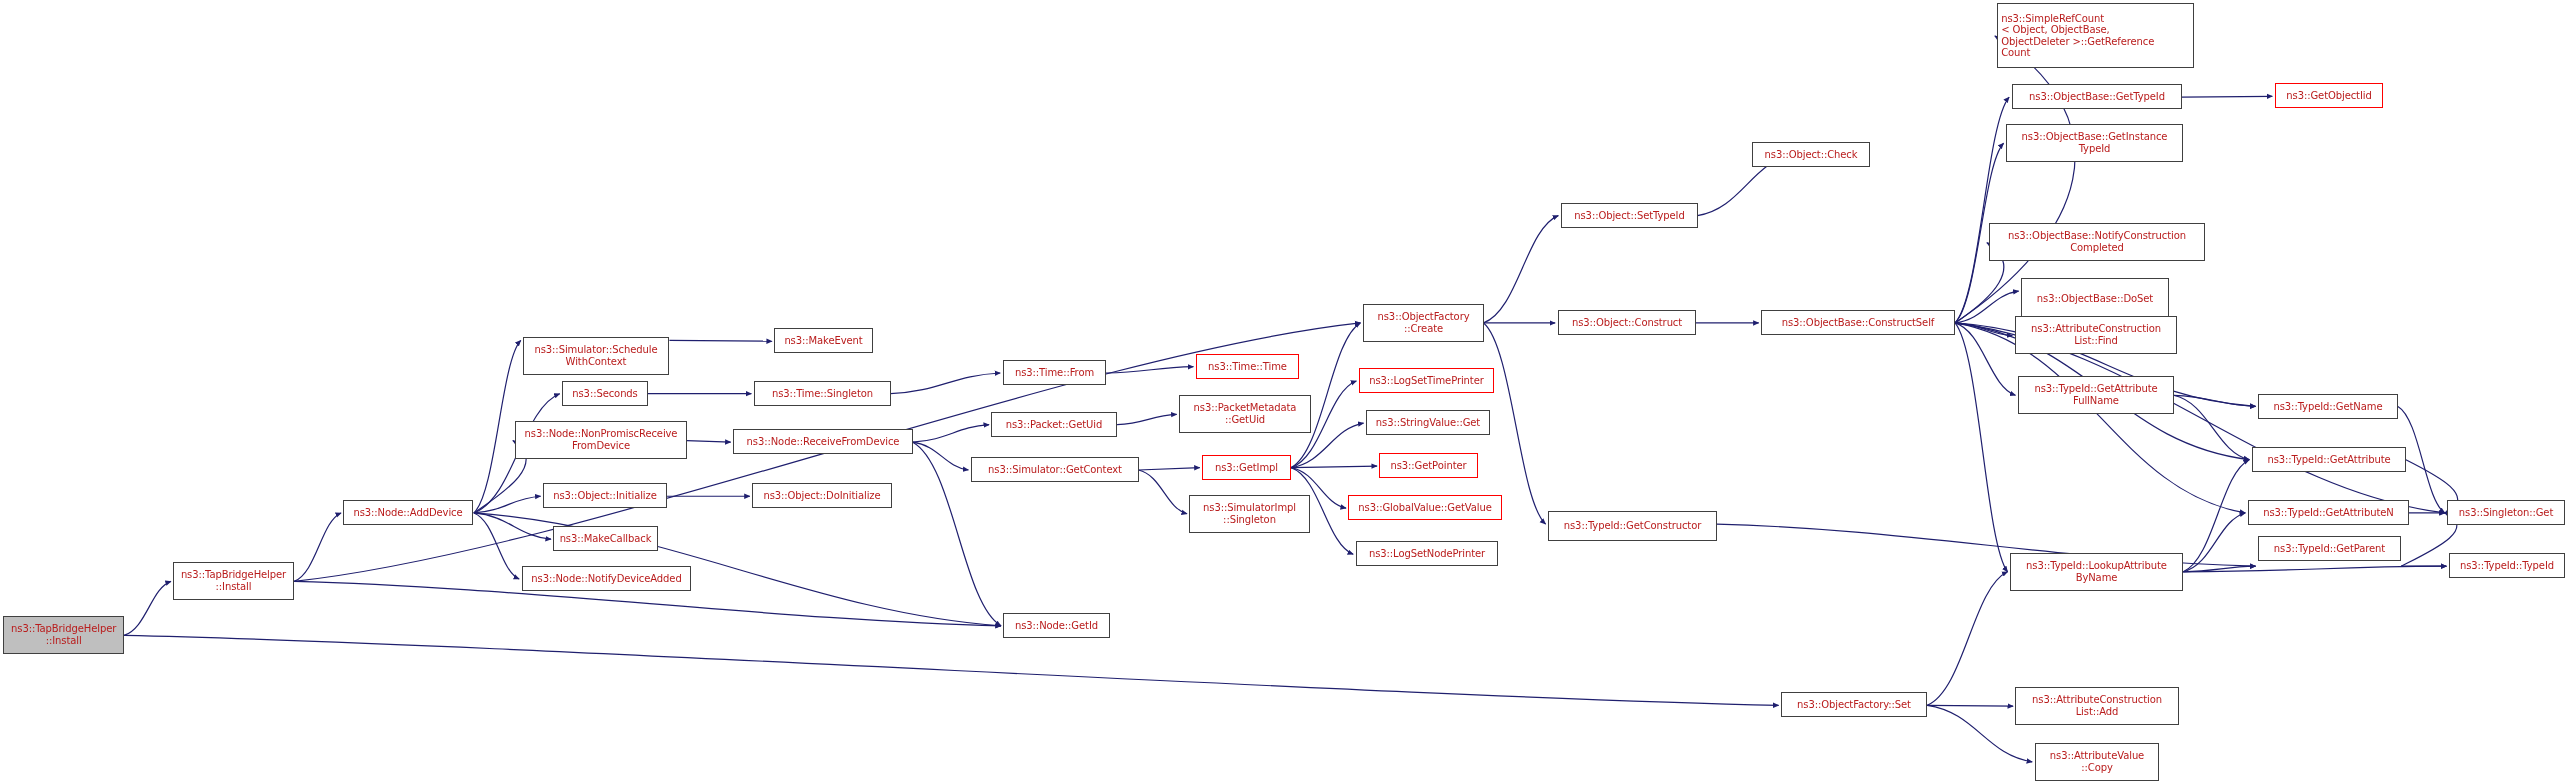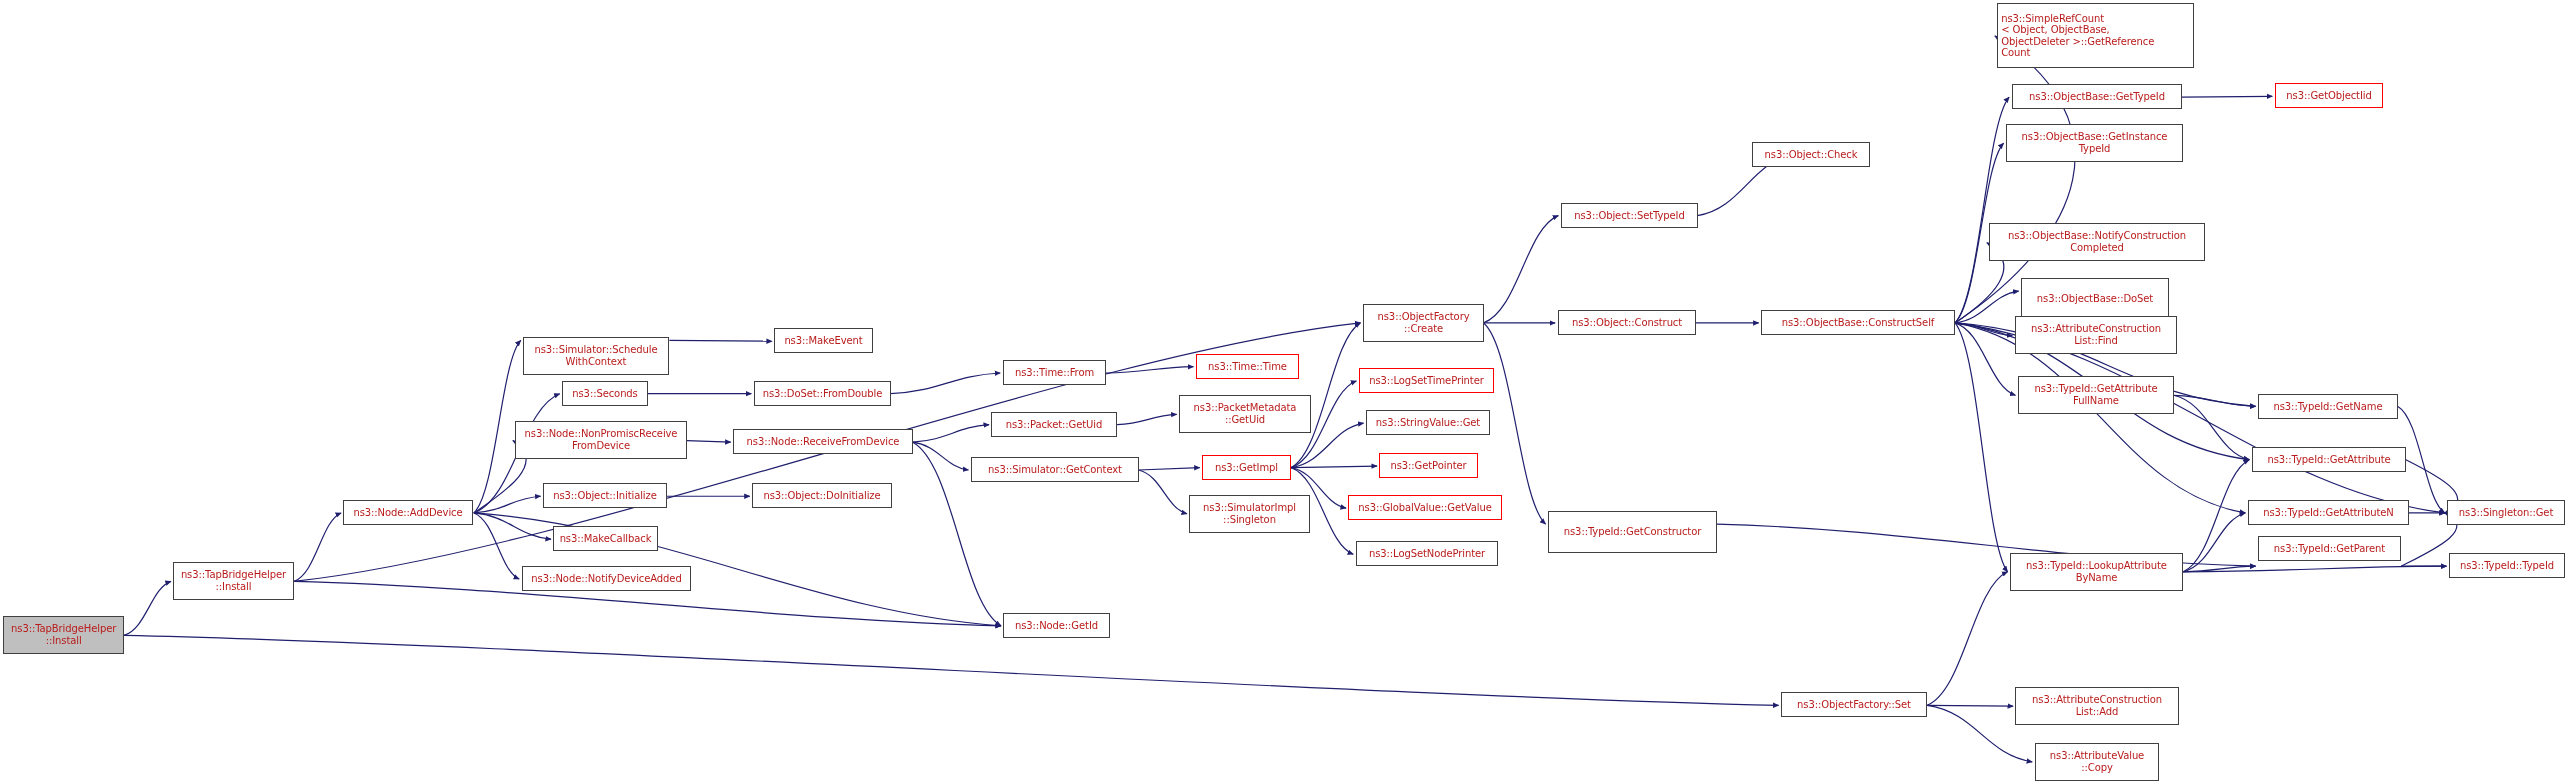--- a/index.html
+++ b/index.html
@@ -95,21 +95,21 @@
     <div class="node" style="left: 343px; top: 500px; width: 130px; height: 25.4px;">ns3::Node::AddDevice</div>
     <div class="node" style="left: 523px; top: 321px; width: 146px; height: 38px; margin-top: 16px;">ns3::Simulator::Schedule
 WithContext</div>
     <div class="node" style="left: 562px; top: 381px; width: 86px; height: 25.4px;">ns3::Seconds</div>
     <div class="node" style="left: 515px; top: 421px; width: 172px; height: 38px;">ns3::Node::NonPromiscReceive
 FromDevice</div>
     <div class="node" style="left: 543px; top: 483px; width: 124px; height: 25.4px;">ns3::Object::Initialize</div>
     <div class="node" style="left: 553px; top: 526px; width: 105px; height: 25.4px;">ns3::MakeCallback</div>
     <div class="node" style="left: 522px; top: 566px; width: 169px; height: 25.4px;">ns3::Node::NotifyDeviceAdded</div>
     <div class="node" style="left: 774px; top: 328px; width: 99px; height: 25.4px;">ns3::MakeEvent</div>
-    <div class="node" style="left: 754px; top: 381px; width: 137px; height: 25.4px;">ns3::DoSet::FromDouble</div>
+    <div class="node" style="left: 754px; top: 381px; width: 137px; height: 25.4px;">ns3::Time::Singleton</div>
     <div class="node" style="left: 733px; top: 429px; width: 180px; height: 25.4px;">ns3::Node::ReceiveFromDevice</div>
     <div class="node" style="left: 752px; top: 483px; width: 140px; height: 25.4px;">ns3::Object::DoInitialize</div>
     <div class="node" style="left: 1003px; top: 613px; width: 107px; height: 25.4px;">ns3::Node::GetId</div>
     <div class="node" style="left: 1003px; top: 360px; width: 103px; height: 25.4px;">ns3::Time::From</div>
     <div class="node" style="left: 991px; top: 412px; width: 126px; height: 25.4px;">ns3::Packet::GetUid</div>
     <div class="node" style="left: 971px; top: 457px; width: 168px; height: 25.4px;">ns3::Simulator::GetContext</div>
     <div class="node red" style="left: 1196px; top: 354px; width: 103px; height: 25.4px;">ns3::Time::Time</div>
     <div class="node" style="left: 1179px; top: 395px; width: 132px; height: 38px;">ns3::PacketMetadata
 ::GetUid</div>
     <div class="node red" style="left: 1202px; top: 455px; width: 89px; height: 25.4px;">ns3::GetImpl</div>
@@ -117,21 +117,21 @@
 ::Singleton</div>
     <div class="node" style="left: 1363px; top: 304px; width: 121px; height: 38px;">ns3::ObjectFactory
 ::Create</div>
     <div class="node red" style="left: 1359px; top: 368px; width: 135px; height: 25.4px;">ns3::LogSetTimePrinter</div>
     <div class="node" style="left: 1366px; top: 410px; width: 124px; height: 25.4px;">ns3::StringValue::Get</div>
     <div class="node red" style="left: 1379px; top: 453px; width: 99px; height: 25.4px;">ns3::GetPointer</div>
     <div class="node red" style="left: 1348px; top: 495px; width: 154px; height: 25.4px;">ns3::GlobalValue::GetValue</div>
     <div class="node" style="left: 1356px; top: 541px; width: 142px; height: 25.4px;">ns3::LogSetNodePrinter</div>
     <div class="node" style="left: 1561px; top: 203px; width: 137px; height: 25.4px;">ns3::Object::SetTypeId</div>
     <div class="node" style="left: 1558px; top: 310px; width: 138px; height: 25.4px;">ns3::Object::Construct</div>
-    <div class="node" style="left: 1548px; top: 511px; width: 169px; height: 42px;">ns3::TypeId::GetConstructor</div>
+    <div class="node" style="left: 1548px; top: 511px; width: 169px; height: 30px;">ns3::TypeId::GetConstructor</div>
     <div class="node" style="left: 1752px; top: 142px; width: 118px; height: 25.4px;">ns3::Object::Check</div>
     <div class="node" style="left: 1761px; top: 310px; width: 194px; height: 25.4px;">ns3::ObjectBase::ConstructSelf</div>
     <div class="node" style="left: 1781px; top: 692px; width: 146px; height: 25.4px;">ns3::ObjectFactory::Set</div>
     <div class="node" style="left: 1997px; top: 3.2px; width: 197px; height: 65px; justify-content: flex-start; text-align: left; padding: 1.6px 3.2px;">ns3::SimpleRefCount
 &lt; Object, ObjectBase,
  ObjectDeleter &gt;::GetReference
 Count</div>
     <div class="node" style="left: 2012px; top: 84px; width: 170px; height: 25.4px;">ns3::ObjectBase::GetTypeId</div>
     <div class="node" style="left: 2006px; top: 124px; width: 177px; height: 38px;">ns3::ObjectBase::GetInstance
 TypeId</div>

